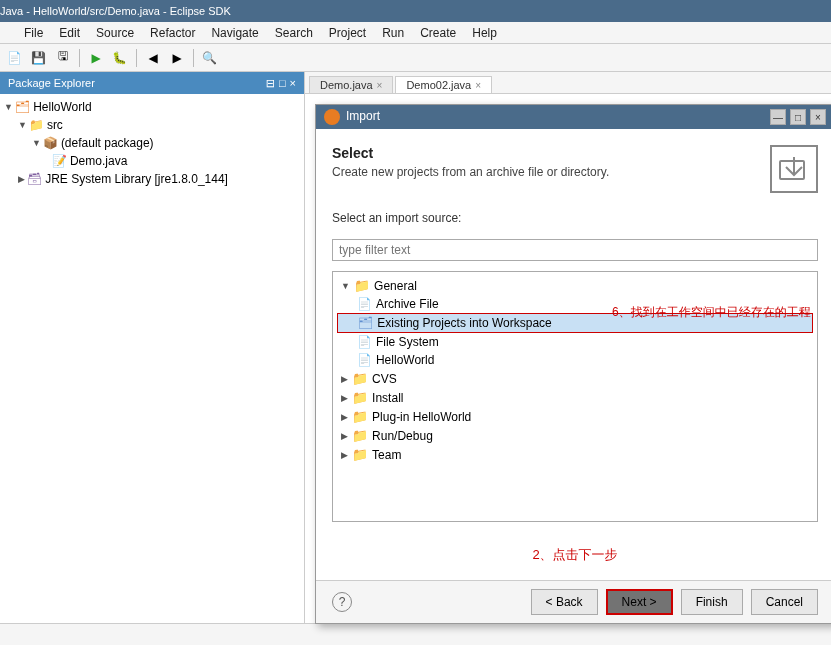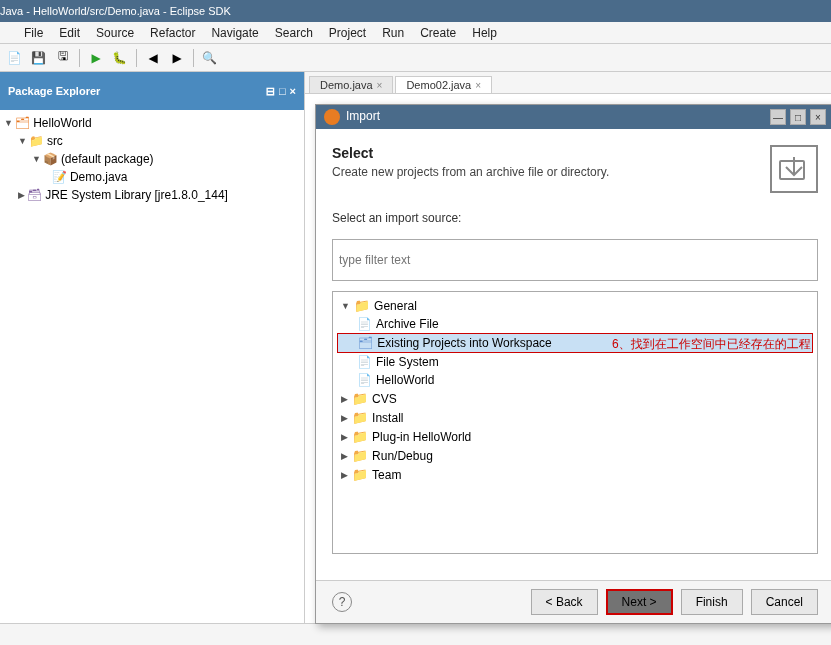--- a/index.html
+++ b/index.html
@@ -22,21 +22,21 @@
     .main-layout { display: flex; height: calc(645px - 22px - 22px - 28px - 22px); }
 
     
     .tabs-row { background: #f5f5f5; border-bottom: 1px solid #ccc; height: 22px; display: flex; align-items: flex-end; padding-left: 4px; }
     .tab { padding: 2px 10px; font-size: 11px; border: 1px solid #ccc; border-bottom: none; background: #e8e8e8; cursor: pointer; margin-right: 2px; color: #333; display: flex; align-items: center; gap: 4px; }
     .tab.active { background: white; font-weight: 500; }
     .tab-close { font-size: 10px; color: #888; cursor: pointer; }
 
     
     .sidebar { width: 305px; background: white; border-right: 1px solid #ccc; display: flex; flex-direction: column; }
-    .sidebar-header { background: #4a8abf; color: white; padding: 3px 8px; font-size: 11px; font-weight: bold; display: flex; align-items: center; justify-content: space-between; height: 38px; }
+    .sidebar-header { background: #4a8abf; color: white; padding: 3px 8px; font-size: 11px; font-weight: normal; display: flex; align-items: center; justify-content: space-between; height: 22px; }
     .sidebar-header-icons { display: flex; gap: 4px; }
     .sidebar-header-icon { color: white; font-size: 11px; cursor: pointer; }
     .sidebar-content { flex: 1; overflow: auto; padding: 4px 0; }
     .tree-item { padding: 2px 4px; cursor: pointer; display: flex; align-items: center; font-size: 12px; }
     .tree-item .arrow { font-size: 9px; margin-right: 2px; color: #555; }
     .tree-item .icon { margin-right: 3px; }
 
     
     .right-panel { flex: 1; display: flex; flex-direction: column; background: #ececec; }
     .editor-area { flex: 1; background: white; position: relative; }
@@ -44,21 +44,21 @@
     .dialog-title-bar { background: #4a6b8a; color: white; padding: 4px 8px; font-size: 12px; display: flex; align-items: center; justify-content: space-between; height: 24px; }
     .dialog-title-icon { width: 16px; height: 16px; border-radius: 50%; background: #e87c22; display: inline-block; margin-right: 6px; }
     .dialog-title-controls { display: flex; gap: 4px; }
     .dialog-title-ctrl { width: 16px; height: 16px; border: 1px solid #aaa; background: #d0d0d0; color: #333; font-size: 10px; cursor: pointer; display: flex; align-items: center; justify-content: center; }
     .dialog-body { flex: 1; padding: 16px; display: flex; flex-direction: column; gap: 10px; }
     .dialog-section-title { font-size: 14px; font-weight: bold; color: #222; margin-bottom: 4px; }
     .dialog-description { font-size: 12px; color: #444; }
     .dialog-header-row { display: flex; align-items: flex-start; justify-content: space-between; }
     .dialog-import-icon { width: 48px; height: 48px; border: 2px solid #888; display: flex; align-items: center; justify-content: center; font-size: 24px; color: #555; }
     .dialog-label { font-size: 12px; color: #333; margin-top: 8px; margin-bottom: 4px; }
-    .dialog-filter { width: 100%; border: 1px solid #aaa; padding: 13px 6px; font-size: 12px; color: #999; outline: none; }
+    .dialog-filter { width: 100%; border: 1px solid #aaa; padding: 3px 6px; font-size: 12px; color: #999; outline: none; }
     .dialog-tree { border: 1px solid #aaa; flex: 1; overflow: auto; padding: 4px; min-height: 240px; }
     .dialog-tree-item { padding: 2px 4px; display: flex; align-items: center; gap: 4px; font-size: 12px; cursor: pointer; }
     .dialog-tree-item.selected, .dialog-tree-item.highlighted { background: #c8e0f4; border: 1px solid #e05050; }
     .dialog-tree-item .folder-icon { color: #e8a020; font-size: 13px; }
     .dialog-tree-item .file-icon { color: #6090d0; font-size: 12px; }
     .dialog-tree-sub { padding-left: 20px; }
     .dialog-footer { border-top: 1px solid #ccc; padding: 8px 16px; display: flex; align-items: center; justify-content: space-between; background: #f5f5f5; }
     .dialog-footer-left { display: flex; align-items: center; }
     .dialog-footer-right { display: flex; gap: 8px; }
     .dialog-btn { padding: 4px 14px; font-size: 12px; border: 1px solid #aaa; background: #e8e8e8; cursor: pointer; min-width: 60px; text-align: center; }
@@ -250,20 +250,23 @@
               <span style="font-size:9px;color:#555;">▶</span>
               <span class="folder-icon">📁</span>
               <span>Team</span>
             </div>
           </div>
 
           <div style="position:relative;">
             <span style="color:#cc0000;font-size:12px;position:absolute;top:-228px;left:280px;">6、找到在工作空间中已经存在的工程</span>
           </div>
 
+          <div style="text-align:center;margin-top:4px;">
+            <span style="color:#cc0000;font-size:13px;">2、点击下一步</span>
+          </div>
         </div>
 
         <div class="dialog-footer">
           <div class="dialog-footer-left">
             <div class="help-icon">?</div>
           </div>
           <div class="dialog-footer-right">
             <button class="dialog-btn">&lt; Back</button>
             <button class="dialog-btn primary">Next &gt;</button>
             <button class="dialog-btn">Finish</button>

